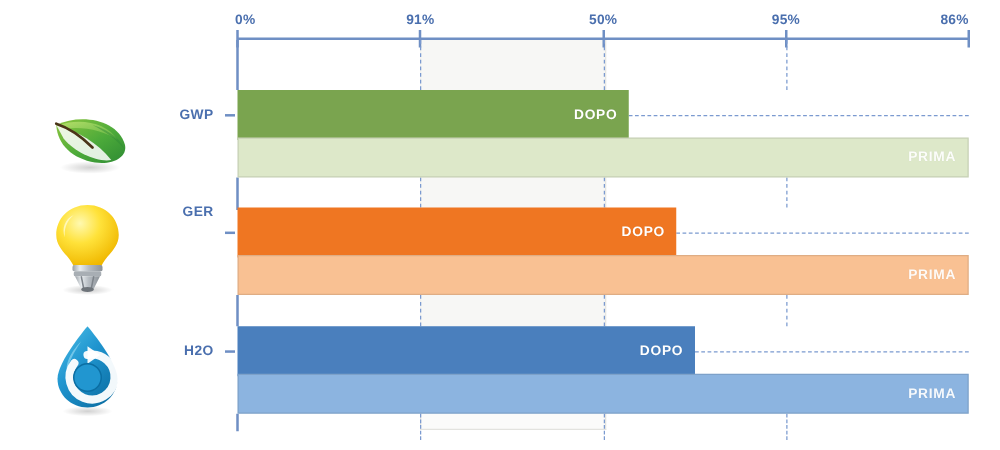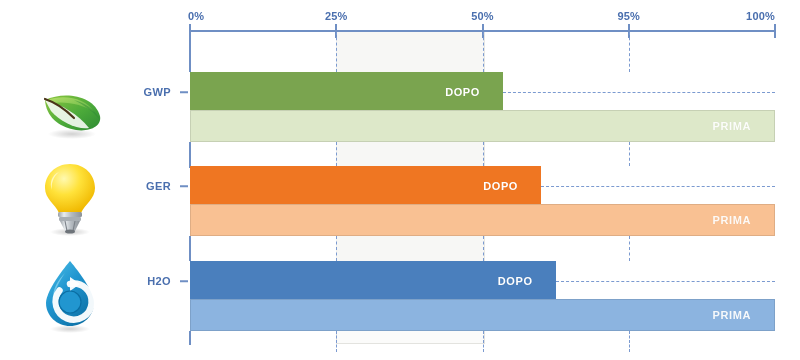--- a/index.html
+++ b/index.html
@@ -57,21 +57,21 @@
     position:absolute;height:0;border-top:1px dashed #7b9ad0;
   }
 
   
   .bar{
     position:absolute;left:0;display:flex;align-items:center;justify-content:flex-end;
     box-sizing:border-box;
   }
   .bar-label{
     font-size:11px;font-weight:bold;letter-spacing:.6px;
-    padding-right:23px;color:#ffffff;
+    padding-right:9px;color:#ffffff;
     text-shadow:0 0 1px rgba(0,0,0,.10);
   }
   .bar.prima .bar-label{color:#ffffff;opacity:.92;text-align:center;}
 
   .grp-label{
     position:absolute;right:12px;
     font-size:11px;font-weight:bold;color:#4a6fae;letter-spacing:.4px;
     transform:translateY(-50%);
   }
   .grp-tick{
@@ -171,27 +171,27 @@
   </div>
 
   <div class="plot">
 
   <div class="shade-band" style="left: 146.25px; width: 146.25px; background: rgb(247, 247, 245);"></div>
       <div class="shade-foot" style="left: 146.25px; width: 146.25px; top: 329px;"></div>
       <div class="axis-line" style="background: rgb(111, 143, 196);"></div>
       <div class="tick" style="left: -1px; background: rgb(111, 143, 196);"></div>
       <div class="tick-label first" style="left: 0px; color: rgb(74, 111, 174);">0%</div>
       <div class="tick" style="left: 145.25px; background: rgb(111, 143, 196);"></div>
-      <div class="tick-label" style="left: 146.25px; color: rgb(74, 111, 174);">25%</div>
+      <div class="tick-label" style="left: 146.25px; color: rgb(74, 111, 174);">91%</div>
       <div class="tick" style="left: 291.5px; background: rgb(111, 143, 196);"></div>
       <div class="tick-label" style="left: 292.5px; color: rgb(74, 111, 174); text-align: right;">50%</div>
       <div class="tick" style="left: 437.75px; background: rgb(111, 143, 196);"></div>
       <div class="tick-label" style="left: 438.75px; color: rgb(74, 111, 174);">95%</div>
       <div class="tick" style="left: 584px; background: rgb(111, 143, 196);"></div>
-      <div class="tick-label last" style="left: 585px; color: rgb(74, 111, 174);">100%</div>
+      <div class="tick-label last" style="left: 585px; color: rgb(74, 111, 174);">86%</div>
       <div class="axis-stub" style="top: 32px; height: 40px; background: rgb(111, 143, 196);"></div>
       <div class="axis-stub" style="top: 142px; height: 26px; background: rgb(111, 143, 196);"></div>
       <div class="axis-stub" style="top: 236px; height: 25px; background: rgb(111, 143, 196);"></div>
       <div class="axis-stub" style="top: 331px; height: 14px; background: rgb(111, 143, 196);"></div>
       <div class="vgrid" style="left: 146.25px; top: 32px; height: 40px;"></div>
       <div class="vgrid" style="left: 146.25px; top: 142px; height: 24px;"></div>
       <div class="vgrid" style="left: 146.25px; top: 236px; height: 25px;"></div>
       <div class="vgrid" style="left: 146.25px; top: 331px; height: 21px;"></div>
       <div class="vgrid" style="left: 292.5px; top: 32px; height: 40px;"></div>
       <div class="vgrid" style="left: 292.5px; top: 142px; height: 24px;"></div>
@@ -210,21 +210,21 @@
       </div>
       <div class="grp-label" style="top: 92px; right: 607px;">GWP</div>
       <div class="grp-tick" style="top: 92px; left: -10px; background: rgb(111, 143, 196);"></div>
       <div class="hdash" style="left: 351px; width: 234px; top: 186px;"></div>
       <div class="bar dopo" style="top: 166px; height: 40px; width: 351px; background: rgb(239, 118, 34);">
         <span class="bar-label">DOPO</span>
       </div>
       <div class="bar prima" style="top: 204px; height: 32px; width: 585px; background: rgb(249, 193, 147); border: 1px solid rgba(0, 0, 0, 0.1);">
         <span class="bar-label">PRIMA</span>
       </div>
-      <div class="grp-label" style="top: 186px; right: 607px; margin-left: 22px;">GER</div>
+      <div class="grp-label" style="top: 170px; right: 607px; margin-left: 22px;">GER</div>
       <div class="grp-tick" style="top: 186px; left: -10px; background: rgb(111, 143, 196);"></div>
       <div class="hdash" style="left: 365.625px; width: 219.375px; top: 281px;"></div>
       <div class="bar dopo" style="top: 261px; height: 40px; width: 365.625px; background: rgb(74, 127, 189);">
         <span class="bar-label">DOPO</span>
       </div>
       <div class="bar prima" style="top: 299px; height: 32px; width: 585px; background: rgb(140, 180, 224); border: 1px solid rgba(0, 0, 0, 0.1);">
         <span class="bar-label">PRIMA</span>
       </div>
       <div class="grp-label" style="top: 281px; right: 607px;">H2O</div>
       <div class="grp-tick" style="top: 281px; left: -10px; background: rgb(111, 143, 196);"></div>

